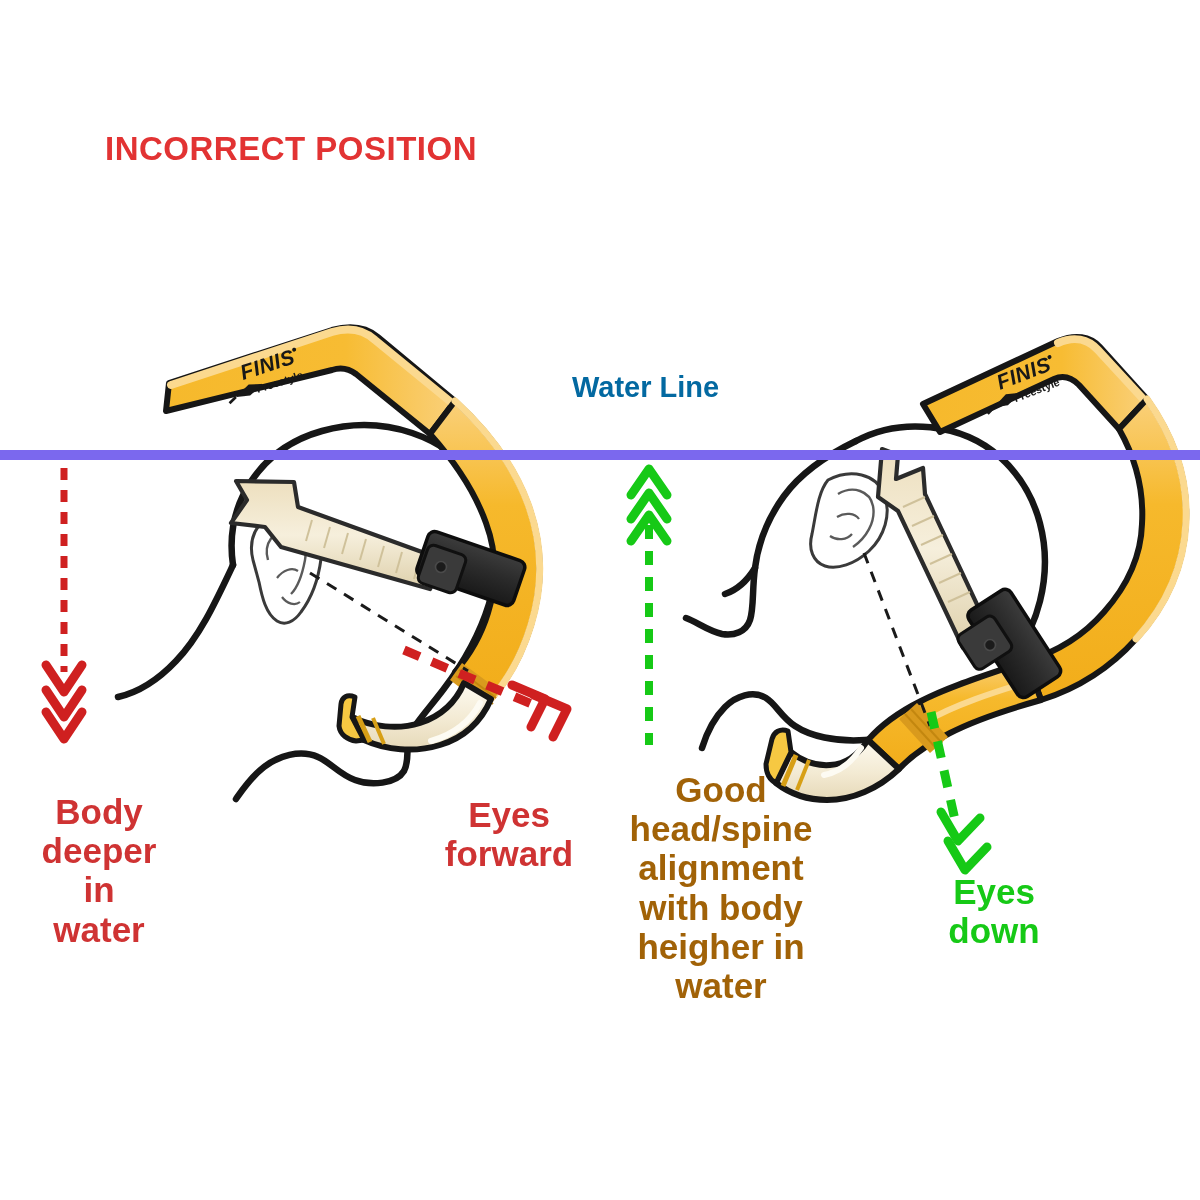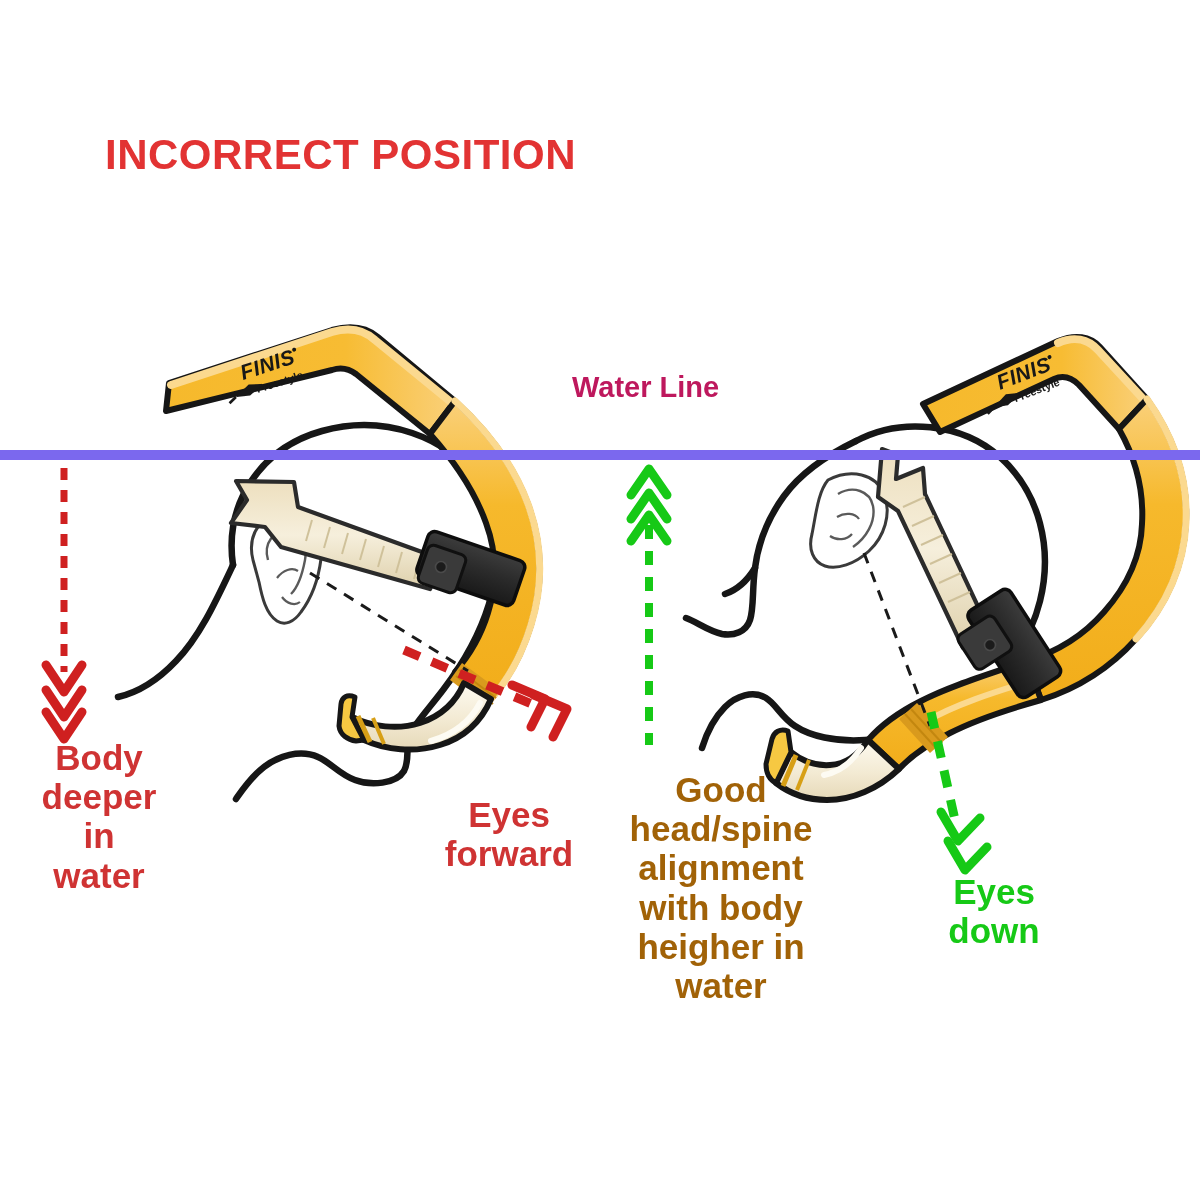--- a/index.html
+++ b/index.html
@@ -19,40 +19,40 @@
     position: absolute;
     font-family: "Liberation Sans", sans-serif;
     font-weight: bold;
     line-height: 1.12;
     white-space: pre-line;
     user-select: none;
   }
   #title-incorrect {
     left: 105px;
     top: 131px;
-    font-size: 42px;
+    font-size: 33px;
     letter-spacing: 0.5px;
     color: #e23333;
   }
   #title-correct {
     left: 716px;
     top: 131px;
     font-size: 42px;
     letter-spacing: 0.5px;
     color: #16d316;
   }
   #waterline-label {
     left: 572px;
     top: 371px;
     font-size: 29px;
-    color: #be185d;
+    color: #0369a1;
   }
   #annot-body-deeper {
     left: 24px;
-    top: 738px;
+    top: 792px;
     width: 150px;
     font-size: 35px;
     color: #cf3333;
     text-align: center;
   }
   #annot-eyes-forward {
     left: 414px;
     top: 795px;
     width: 190px;
     font-size: 35px;

